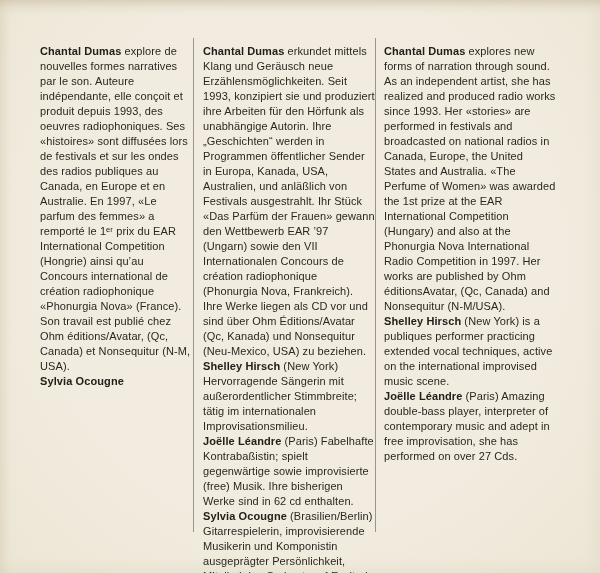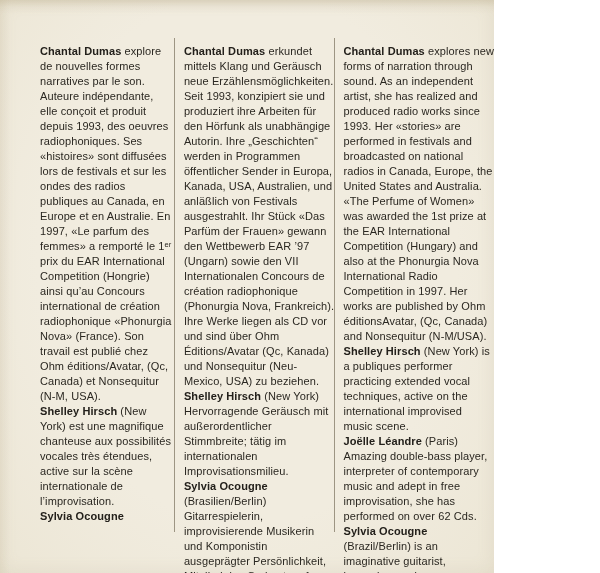--- a/index.html
+++ b/index.html
@@ -4,21 +4,21 @@
 <style>
   html, body { margin: 0; padding: 0; }
   body {
     width: 600px;
     height: 573px;
     overflow: hidden;
     font-family: "Liberation Sans", "DejaVu Sans", sans-serif;
   }
   .page {
     position: relative;
-    width: 494px;
+    width: 600px;
     height: 573px;
     background:
       linear-gradient(180deg, rgba(176,160,120,0.28) 0px, rgba(176,160,120,0.07) 7px, rgba(176,160,120,0) 14px),
       linear-gradient(90deg, rgba(176,160,120,0.10) 0px, rgba(176,160,120,0) 10px),
       radial-gradient(ellipse at 50% 45%, #f1ecdf 60%, #ece6d5 100%);
     box-shadow: inset 0 0 18px rgba(150,135,100,0.12);
   }
   .booklet {
     display: flex;
     padding: 44px 0 0 40px;
@@ -46,35 +46,34 @@
   .artist { font-weight: 700; color: #23201b; }
 </style>
 </head>
 <body>
 
 <div class="page">
   <div class="booklet">
 
     <div class="col col-1">
       <p class="bio"><b class="artist">Chantal Dumas</b><span> explore de nouvelles formes narratives par le son. Auteure indépendante, elle conçoit et produit depuis 1993, des oeuvres radiophoniques. Ses «histoires» sont diffusées lors de festivals et sur les ondes des radios publiques au Canada, en Europe et en Australie. En 1997, «Le parfum des femmes» a remporté le 1ᵉʳ prix du EAR International Competition (Hongrie) ainsi qu’au Concours international de création radiophonique «Phonurgia Nova» (France). Son travail est publié chez Ohm éditions/Avatar, (Qc, Canada) et Nonsequitur (N-M, USA).</span></p>
-      <p class="bio"><b class="artist">Shelley Hirsch</b><span> (New York) est une magnifique chanteuse aux possibilités vocales très étendues, active sur la scène internationale de l’improvisation.</span></p>
       <p class="bio"><b class="artist">Sylvia Ocougne</b></p>
     </div>
 
     <div class="divider"></div>
 
     <div class="col col-2">
       <p class="bio"><b class="artist">Chantal Dumas</b><span> erkundet mittels Klang und Geräusch neue Erzählensmöglichkeiten. Seit 1993, konzipiert sie und produziert ihre Arbeiten für den Hörfunk als unabhängige Autorin. Ihre „Geschichten“ werden in Programmen öffentlicher Sender in Europa, Kanada, USA, Australien, und anläßlich von Festivals ausgestrahlt. Ihr Stück «Das Parfüm der Frauen» gewann den Wettbewerb EAR ’97 (Ungarn) sowie den VII Internationalen Concours de création radiophonique (Phonurgia Nova, Frankreich). Ihre Werke liegen als CD vor und sind über Ohm Éditions/Avatar (Qc, Kanada) und Nonsequitur (Neu-Mexico, USA) zu beziehen.</span></p>
-      <p class="bio"><b class="artist">Shelley Hirsch</b><span> (New York) Hervorragende Geräusch mit außerordentlicher Stimmbreite; tätig im internationalen Improvisationsmilieu.</span></p>
+      <p class="bio"><b class="artist">Shelley Hirsch</b><span> (New York) Hervorragende Sängerin mit außerordentlicher Stimmbreite; tätig im internationalen Improvisationsmilieu.</span></p>
+      <p class="bio"><b class="artist">Joëlle Léandre</b><span> (Paris) Fabelhafte Kontrabaßistin; spielt gegenwärtige sowie improvisierte (free) Musik. Ihre bisherigen Werke sind in 62 cd enthalten.</span></p>
       <p class="bio"><b class="artist">Sylvia Ocougne</b><span> (Brasilien/Berlin) Gitarrespielerin, improvisierende Musikerin und Komponistin ausgeprägter Persönlichkeit, Mitglied des Orchestra of Excited Strings and Winds und des 13th Tribe.</span></p>
     </div>
 
     <div class="divider"></div>
 
     <div class="col col-3">
       <p class="bio"><b class="artist">Chantal Dumas</b><span> explores new forms of narration through sound. As an independent artist, she has realized and produced radio works since 1993. Her «stories» are performed in festivals and broadcasted on national radios in Canada, Europe, the United States and Australia. «The Perfume of Women» was awarded the 1st prize at the EAR International Competition (Hungary) and also at the Phonurgia Nova International Radio Competition in 1997. Her works are published by Ohm éditionsAvatar, (Qc, Canada) and Nonsequitur (N-M/USA).</span></p>
       <p class="bio"><b class="artist">Shelley Hirsch</b><span> (New York) is a publiques performer practicing extended vocal techniques, active on the international improvised music scene.</span></p>
-      <p class="bio"><b class="artist">Joëlle Léandre</b><span> (Paris) Amazing double-bass player, interpreter of contemporary music and adept in free improvisation, she has performed on over 62 Cds.</span></p>
-      <p class="bio"><b class="artist">Sylvia Ocougne</b><span> (Brazil/Berlin) is an imaginative guitarist, improviser and composer member of The Orchestra of Excited Strings and Winds and of The13th Tribe.</span></p>
+      <p class="bio"><b class="artist">Joëlle Léandre</b><span> (Paris) Amazing double-bass player, interpreter of contemporary music and adept in free improvisation, she has performed on over 27 Cds.</span></p>
     </div>
 
   </div>
 </div>
 
 </body></html>

